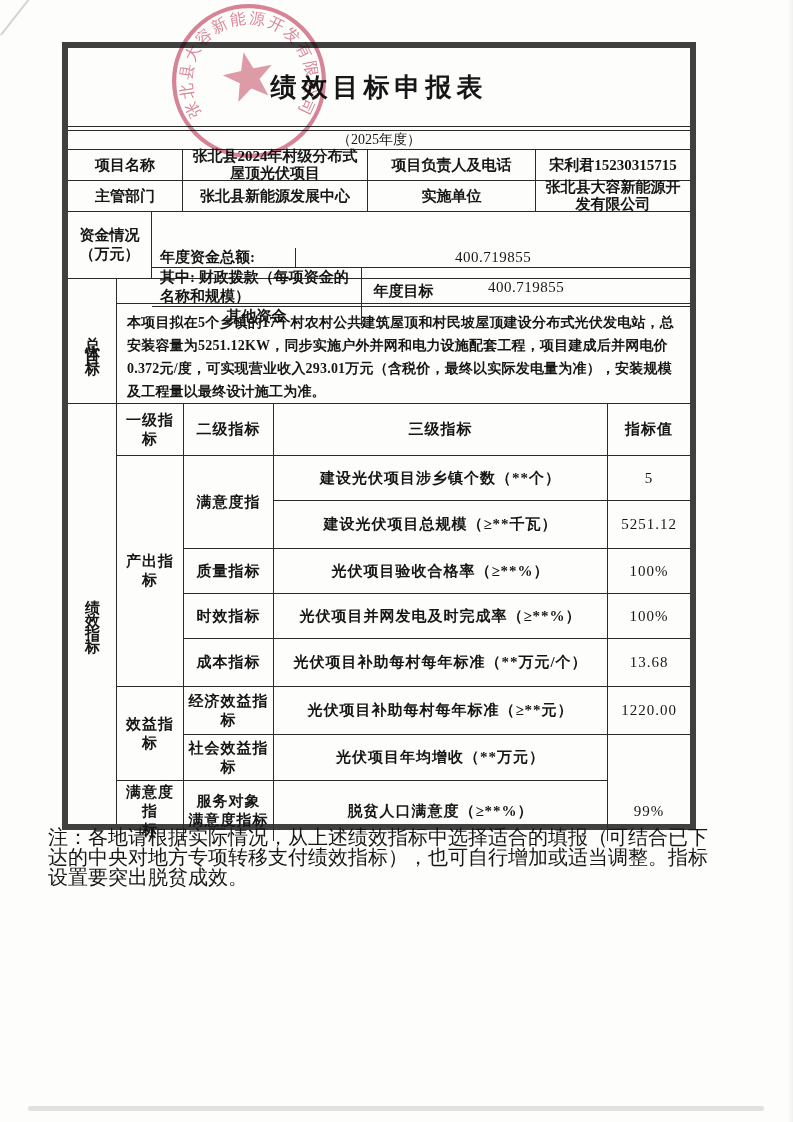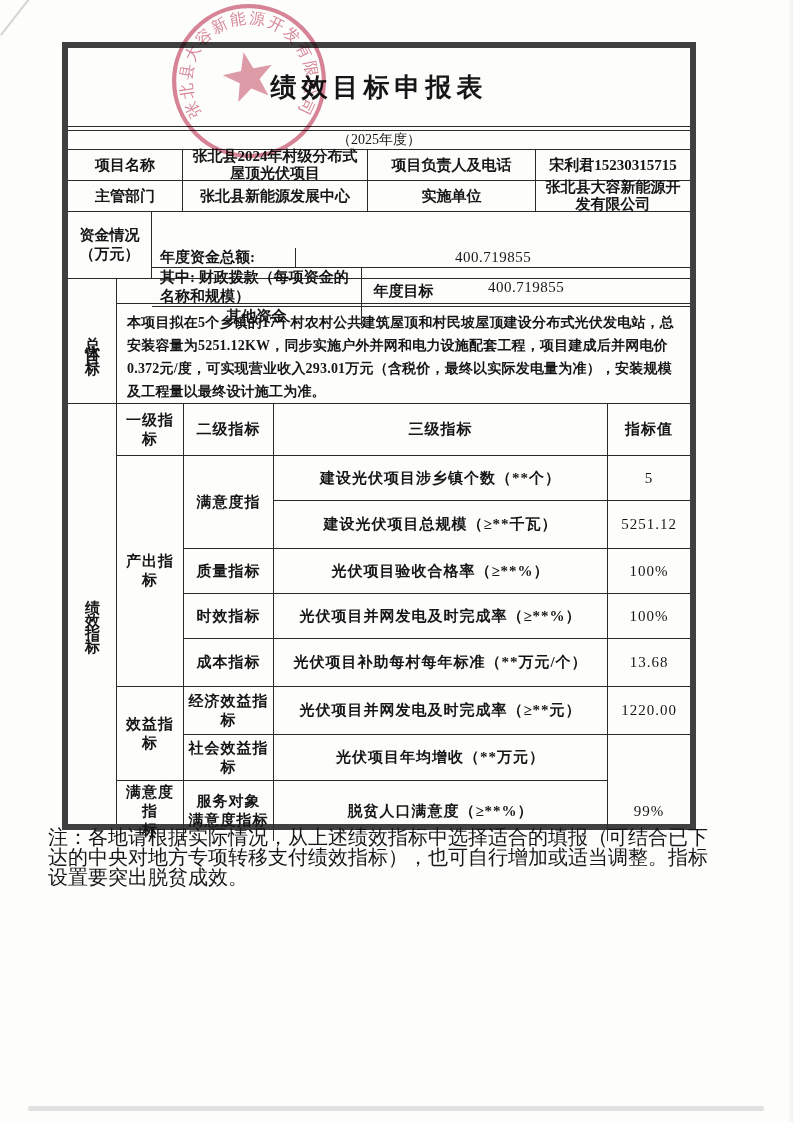--- a/index.html
+++ b/index.html
@@ -189,21 +189,21 @@
         <div class="g rn1">建设光伏项目涉乡镇个数（**个）</div>
         <div class="g rv1 no-r num">5</div>
         <div class="g rn2">建设光伏项目总规模（≥**千瓦）</div>
         <div class="g rv2 no-r num">5251.12</div>
         <div class="g rn3">光伏项目验收合格率（≥**%）</div>
         <div class="g rv3 no-r num">100%</div>
         <div class="g rn4">光伏项目并网发电及时完成率（≥**%）</div>
         <div class="g rv4 no-r num">100%</div>
         <div class="g rn5">光伏项目补助每村每年标准（**万元/个）</div>
         <div class="g rv5 no-r num">13.68</div>
-        <div class="g rn6">光伏项目并网发电及时完成率（≥**元）</div>
+        <div class="g rn6">光伏项目补助每村每年标准（≥**元）</div>
         <div class="g rv6 no-r num">1220.00</div>
         <div class="g rn7">光伏项目年均增收（**万元）</div>
         <div class="g rn8 no-b">脱贫人口满意度（≥**%）</div>
         <div class="g rv8 no-r no-b num">99%</div>
       </div>
     </div>
   </div>
 
   <div class="note">注：各地请根据实际情况，从上述绩效指标中选择适合的填报（可结合已下达的中央对地方专项转移支付绩效指标），也可自行增加或适当调整。指标设置要突出脱贫成效。</div>
 

